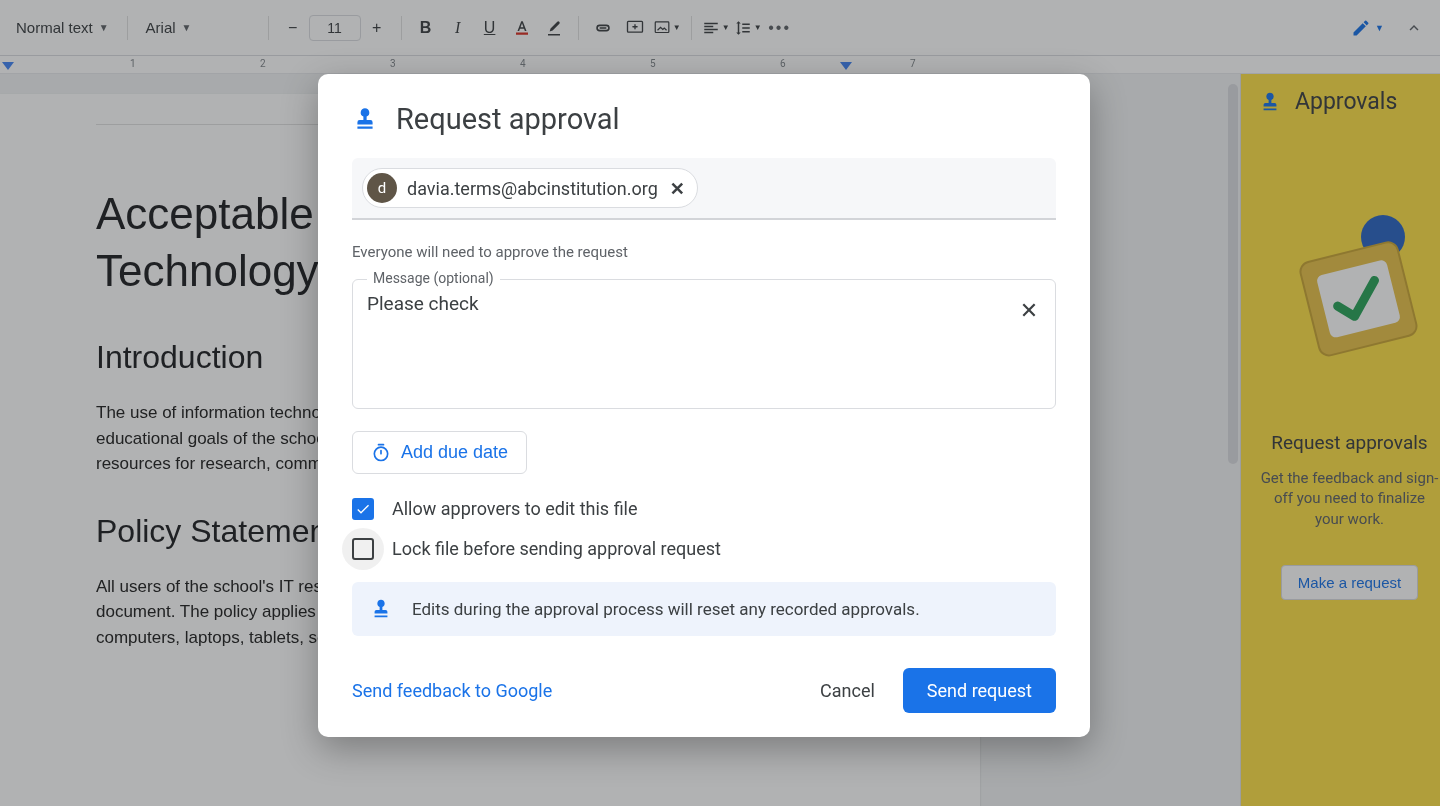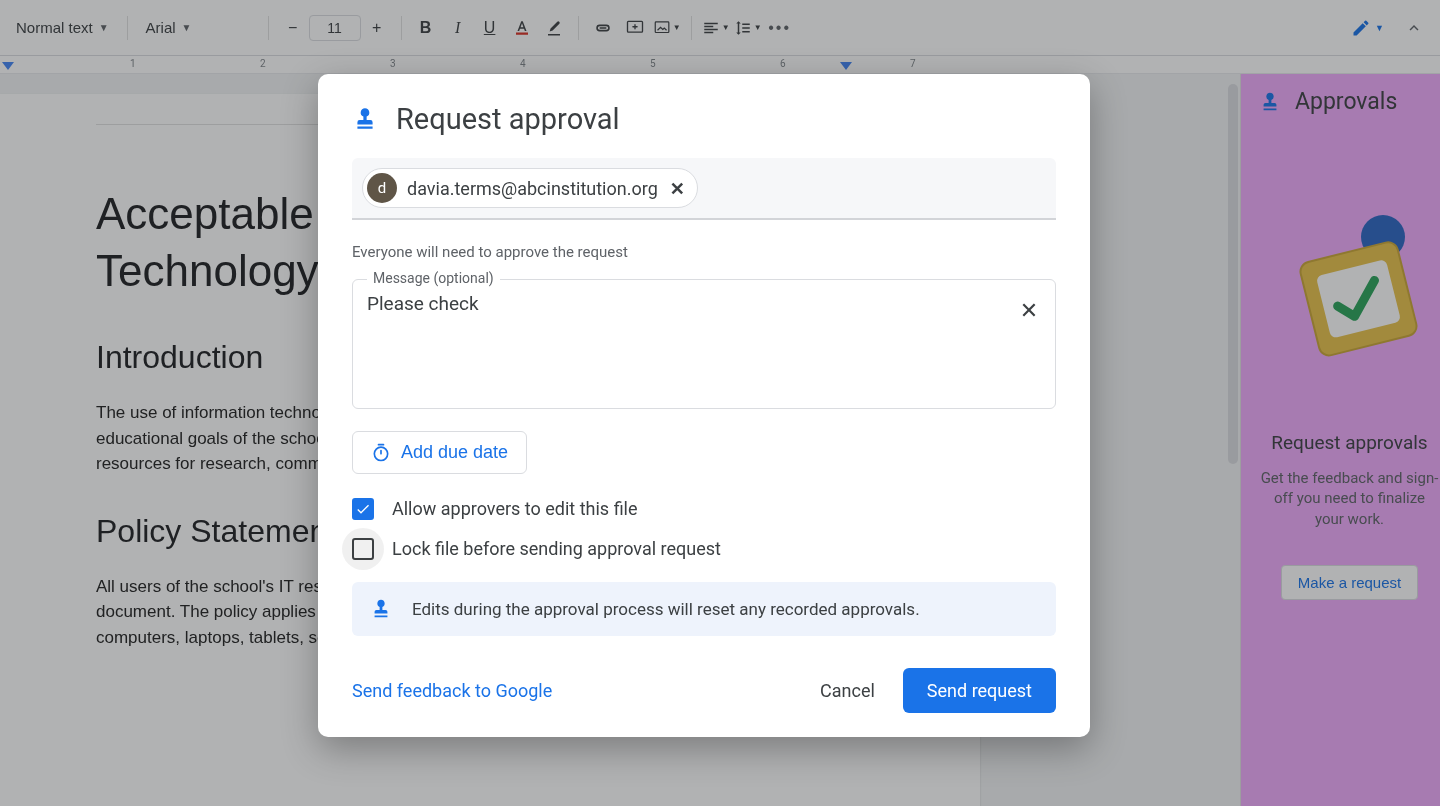--- a/index.html
+++ b/index.html
@@ -53,21 +53,21 @@
   .page-scrollbar {
     position: absolute; right: 0; top: 0; width: 14px; height: 100%; background: transparent;
   }
   .page-scrollbar .thumb {
     position: absolute; right: 2px; top: 10px; width: 10px; height: 380px;
     background: #dadce0; border-radius: 5px;
   }
   
   .sidebar {
     width: 200px; 
-    background: #f0abfc; border-left: 1px solid #e0e0e0;
+    background: #fde047; border-left: 1px solid #e0e0e0;
     padding: 10px 0 10px 18px; overflow: hidden; position: relative;
   }
   .sb-header { display:flex; align-items:center; gap:14px; padding: 4px 0 12px; }
   .sb-title { font-size: 23px; color:#3c4043; }
   .sb-illus { margin-top: 80px; display:flex; justify-content:center; }
   .sb-prompt1 { text-align:center; font-size:19px; color:#3c4043; margin-top:54px; }
   .sb-prompt2 { text-align:center; font-size:15px; color:#5f6368; margin-top:14px; line-height:1.35;}
   .sb-btn {
     margin: 36px auto 0; display:block; width: fit-content; padding: 8px 16px;
     border: 1px solid #dadce0; border-radius: 4px; color:#1a73e8; font-size:15px; background:#fff;

